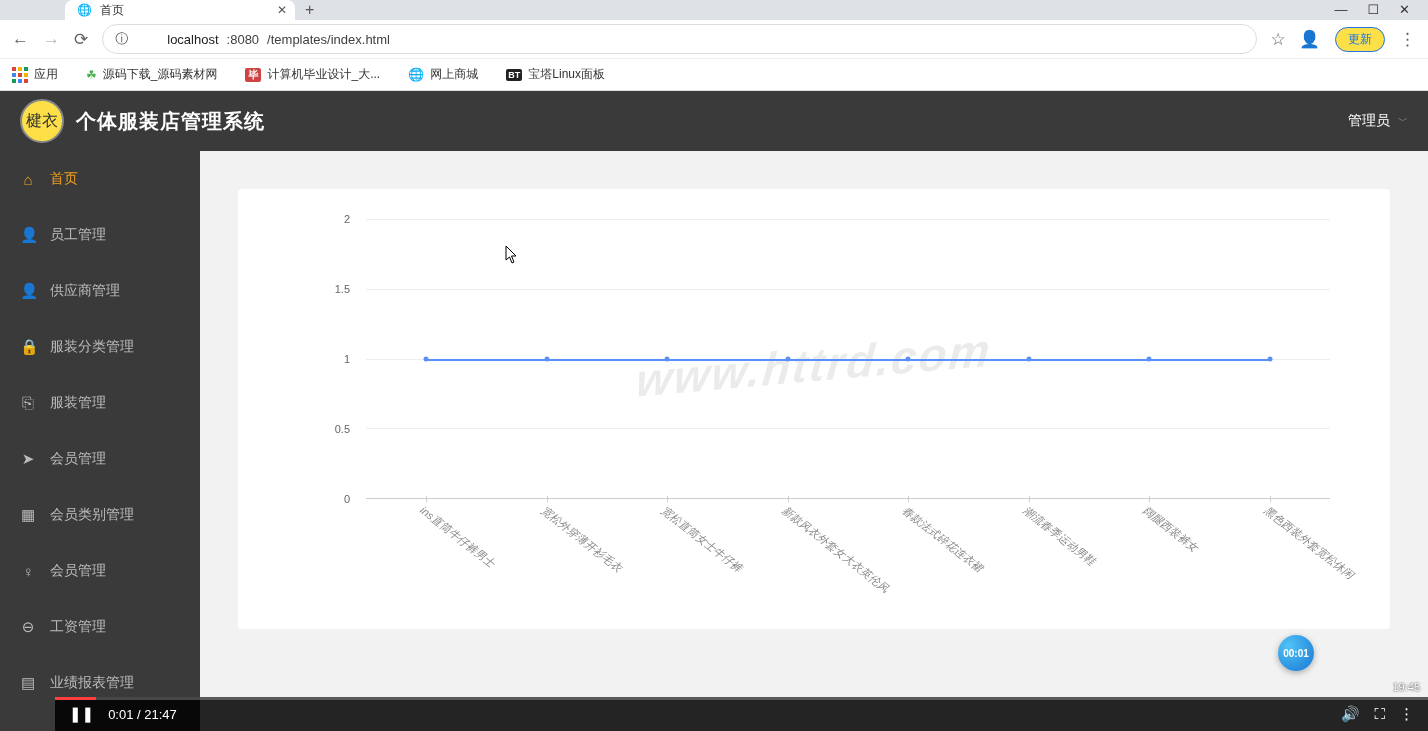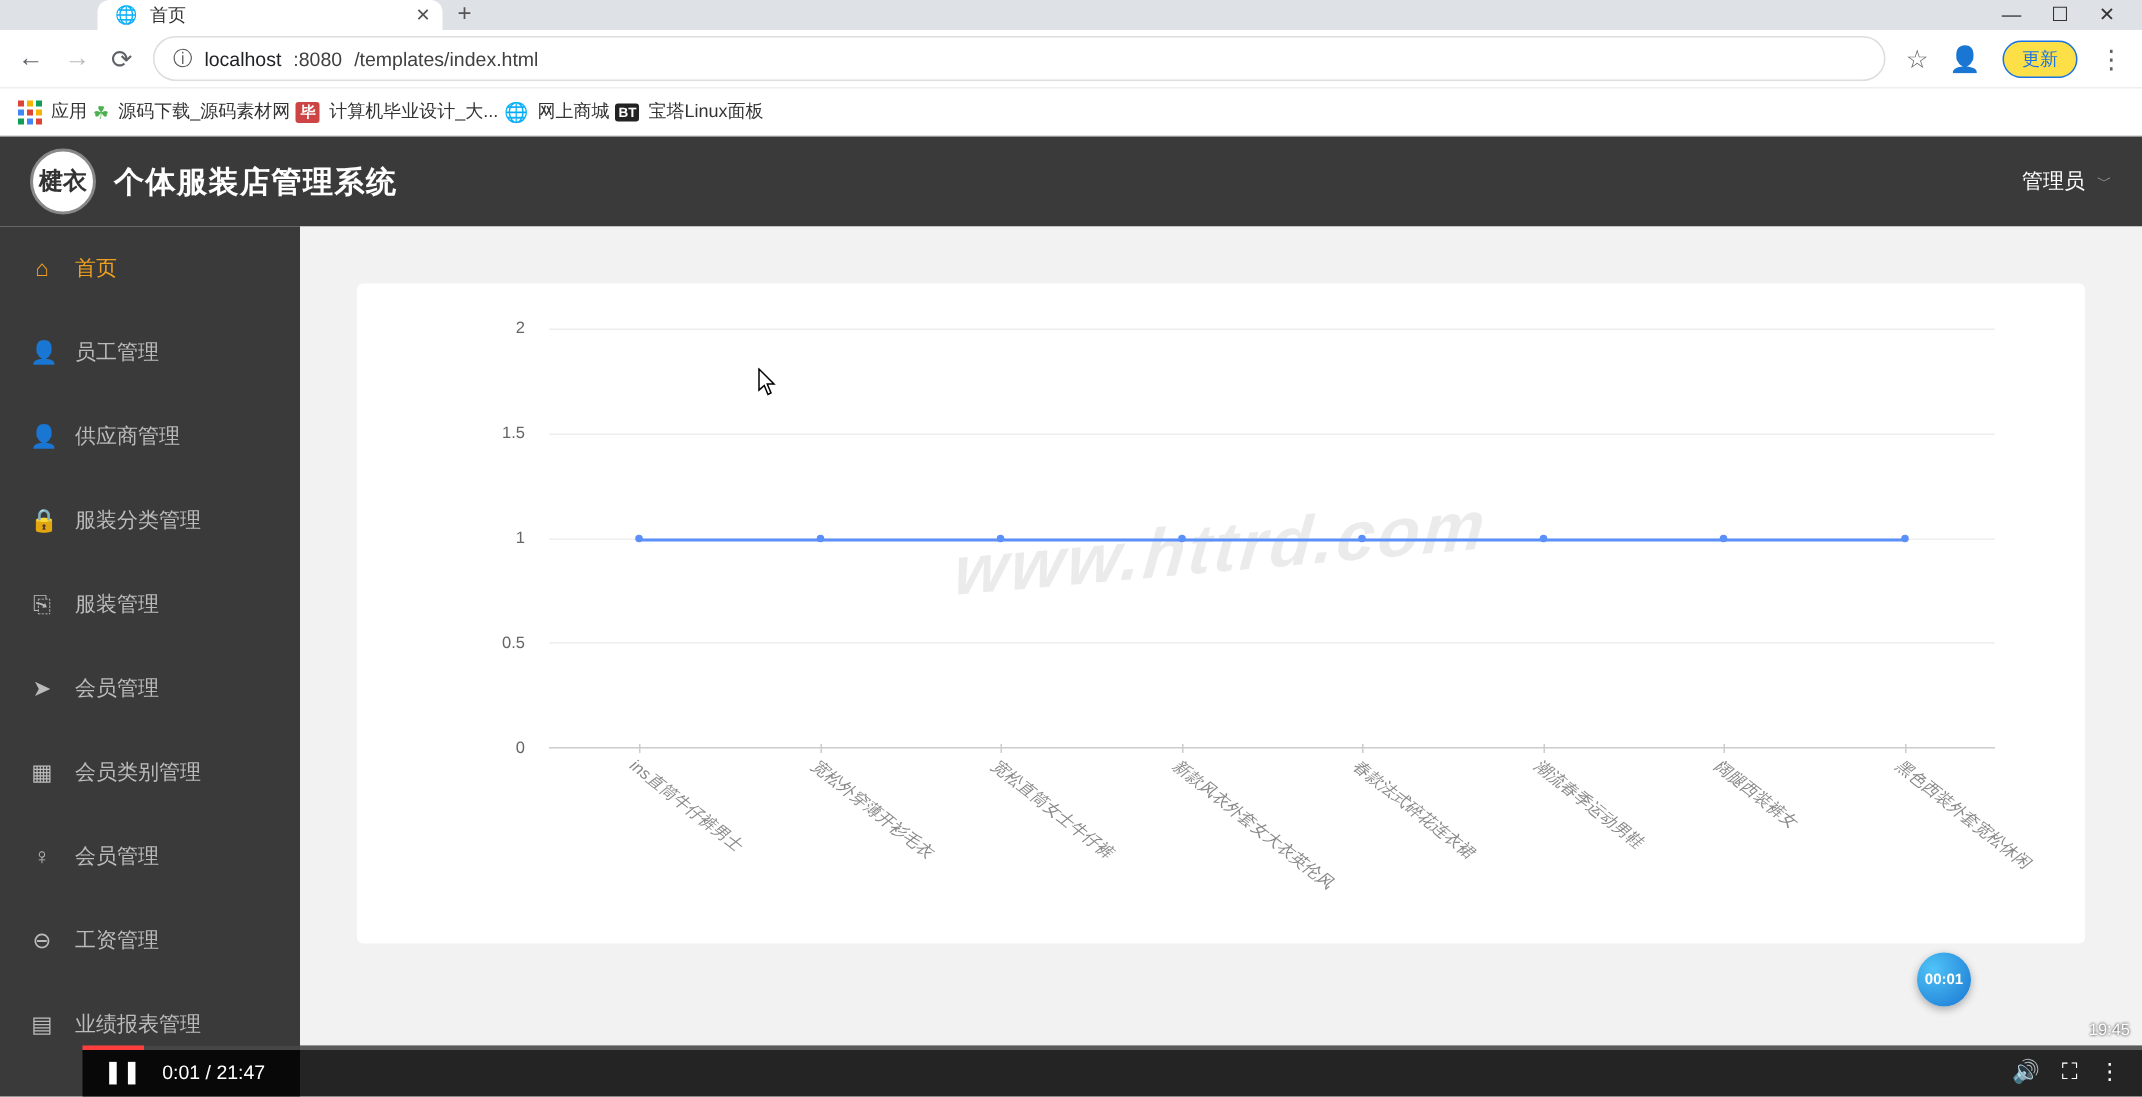--- a/index.html
+++ b/index.html
@@ -9,45 +9,45 @@
   .browser-chrome { background: #fff; border-bottom: 1px solid #ddd; }
   .tab-strip { display: flex; align-items: center; height: 20px; padding-left: 65px; background:#dee1e6; }
   .tab { display: flex; align-items: center; background: #fff; border-radius: 8px 8px 0 0; padding: 2px 12px; font-size: 12px; color:#333; gap:8px; width:230px; position:relative;}
   .tab .globe { font-size:12px; color:#555; }
   .tab .close { position:absolute; right:8px; color:#555; font-size:12px;}
   .new-tab { margin-left:10px; font-size:16px; color:#555; }
   .win-btns { position:absolute; right:0; top:0; display:flex; gap:20px; padding:2px 18px; font-size:13px; color:#333;}
   .addr-bar { display:flex; align-items:center; height:38px; padding:0 12px; gap:14px; }
   .nav-icon { color:#5f6368; font-size:17px; }
   .url-field { flex:1; display:flex; align-items:center; border:1px solid #ddd; border-radius:16px; height:30px; padding:0 12px; font-size:13px; color:#555; gap:8px;}
-  .url-field .host { color:#202124;}
+  .url-field .host { color:#202124;margin-left:31px;}
   .url-field .path { color:#404040;}
   .addr-right { display:flex; align-items:center; gap:14px;}
   .update-btn { border:1px solid #1a73e8; color:#1a73e8; border-radius:14px; padding:3px 12px; font-size:12px; background:#fde047;}
-  .bookmark-bar { display:flex; align-items:center; height:32px; padding:0 12px; gap:4px; font-size:12px; color:#333; border-top:1px solid #eee;}
+  .bookmark-bar { display:flex; align-items:center; height:32px; padding:0 12px; gap:28px; font-size:12px; color:#333; border-top:1px solid #eee;}
   .bm-item { display:flex; align-items:center; gap:6px;}
   .bm-grid { display:grid; grid-template-columns:repeat(3,4px); grid-template-rows:repeat(3,4px); gap:2px;}
   .bm-grid span{background:#db4437;width:4px;height:4px;}
   .bm-grid span:nth-child(2){background:#f4b400;}
   .bm-grid span:nth-child(3){background:#0f9d58;}
   .bm-grid span:nth-child(4){background:#4285f4;}
   .bm-grid span:nth-child(5){background:#db4437;}
   .bm-grid span:nth-child(6){background:#f4b400;}
   .bm-grid span:nth-child(7){background:#0f9d58;}
   .bm-grid span:nth-child(8){background:#4285f4;}
   .bm-grid span:nth-child(9){background:#db4437;}
   .bm-globe{color:#555;font-size:13px;}
   .bm-bt{background:#222;color:#fff;font-size:9px;font-weight:bold;padding:1px 2px;border-radius:2px;}
   .bm-bi{background:#c44;color:#fff;font-size:10px;padding:0 3px;border-radius:2px;font-weight:bold;}
 
   
   .app { position:relative; }
   .app-header { background:#3a3a3a; height:60px; display:flex; align-items:center; padding:0 20px; justify-content:space-between; color:#fff;}
   .brand { display:flex; align-items:center; gap:12px;}
-  .logo { width:44px; height:44px; border-radius:50%; background:#ffffff; display:flex; align-items:center; justify-content:center; color:#333; font-weight:bold; font-size:16px; border:2px solid #888;}
+  .logo { width:44px; height:44px; border-radius:50%; background:#fde047; display:flex; align-items:center; justify-content:center; color:#333; font-weight:normal; font-size:16px; border:2px solid #888;}
   .brand-title { font-size:20px; font-weight:bold; letter-spacing:1px;}
   .user-menu { display:flex; align-items:center; gap:8px; font-size:14px;}
   .layout { display:flex; height:608px; }
   .sidebar { width:200px; background:#3a3a3a; overflow-y:auto;}
   .menu-item { display:flex; align-items:center; gap:14px; padding:0 20px; height:56px; color:#bbb; font-size:14px; cursor:pointer;}
   .menu-item.active { color:#f0a020; }
   .menu-item .mi-icon{width:16px;text-align:center;font-size:15px;}
   .main { flex:1; background:#f2f2f2; padding:38px; overflow:auto;}
   .card { background:#fff; border-radius:4px; padding:30px 40px 70px; position:relative; height:440px;}
 

